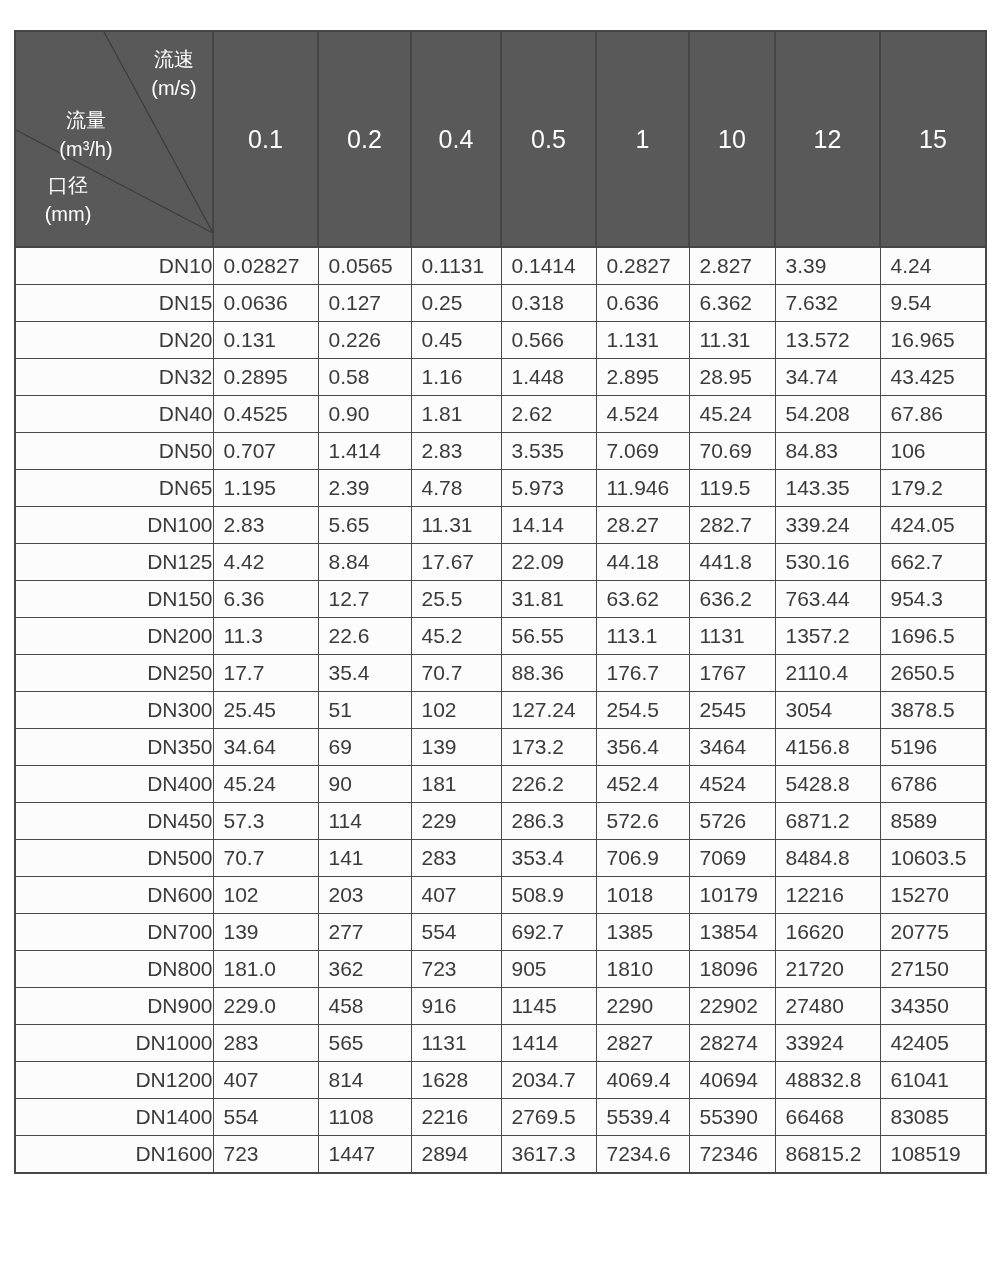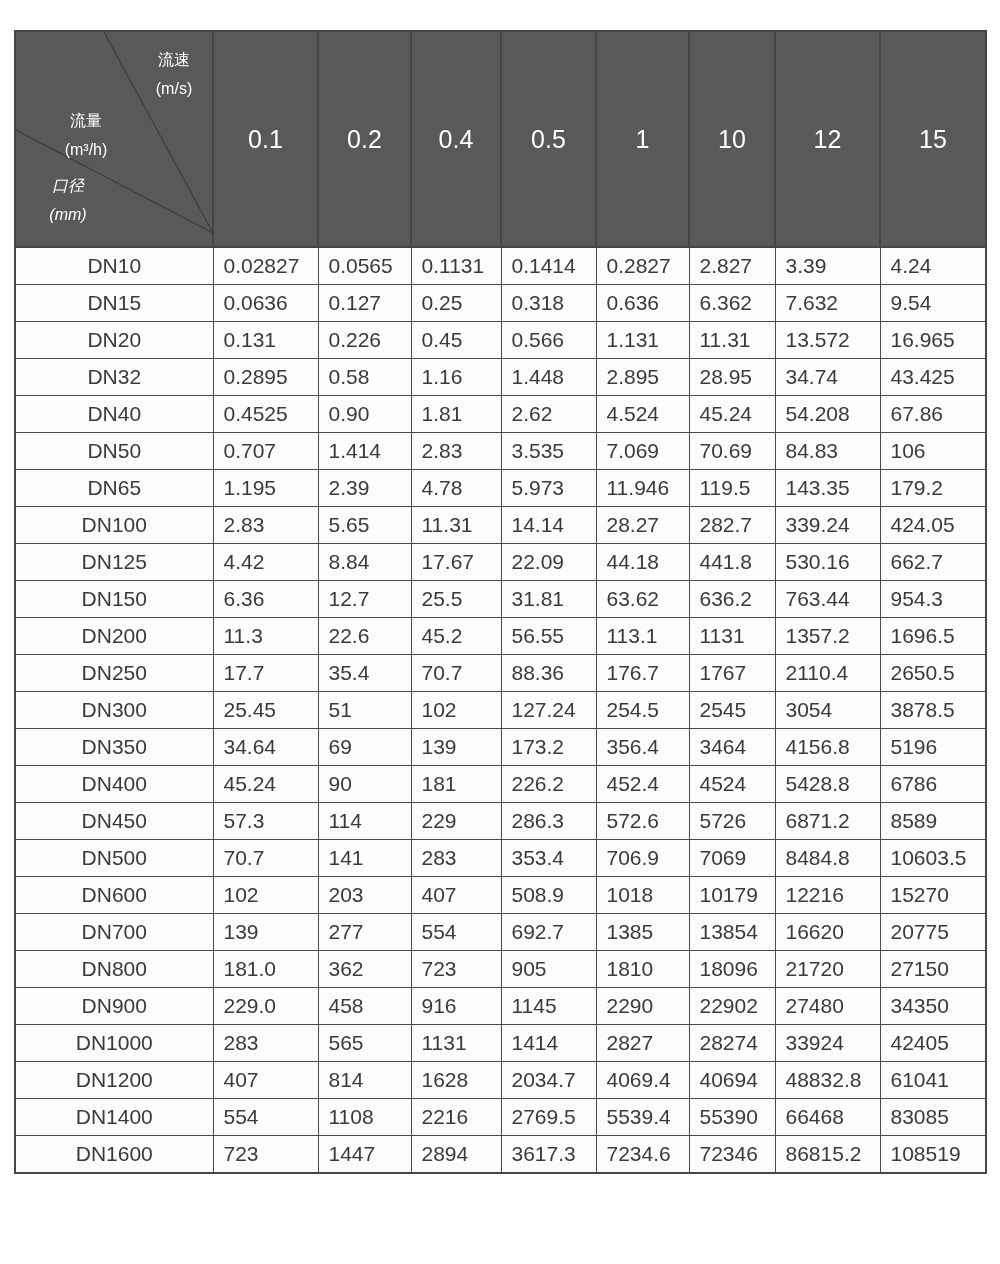--- a/index.html
+++ b/index.html
@@ -10,30 +10,30 @@
     border-collapse:collapse;table-layout:fixed;
     border:2px solid #474747;
   }
   thead th{
     background:#595959;color:#ffffff;height:202px;
     font-size:25px;font-weight:normal;text-align:center;vertical-align:middle;
     border:2px solid #454545;padding:6px;
   }
   th.corner{position:relative;padding:0;}
   th.corner svg{position:absolute;left:0;top:0;}
-  .corner-lbl{position:absolute;text-align:center;font-size:16px;line-height:29px;color:#ffffff;}
+  .corner-lbl{position:absolute;text-align:center;font-size:20px;line-height:29px;color:#ffffff;}
   .lbl-velocity{top:13px;left:118px;width:80px;}
   .lbl-flow{top:46px;left:22px;width:96px;margin-top:28px;}
-  .lbl-diameter{top:139px;left:8px;width:88px;font-style:italic;}
+  .lbl-diameter{top:139px;left:8px;width:88px;}
   tbody td{
     height:36px;font-size:21px;color:#3a3a3a;background:#fcfcfc;
     border:1px solid #4a4a4a;padding:0 2px 0 10px;text-align:left;
     vertical-align:middle;overflow:hidden;white-space:nowrap;
   }
-  tbody td.dn{text-align:center;padding:0;}
+  tbody td.dn{text-align:right;padding:0;}
 </style>
 </head>
 <body>
 
 <div class="page">
   <table class="flow-table">
     <colgroup id="cols">
         <col style="width: 198px;">
         <col style="width: 105px;">
         <col style="width: 93px;">

